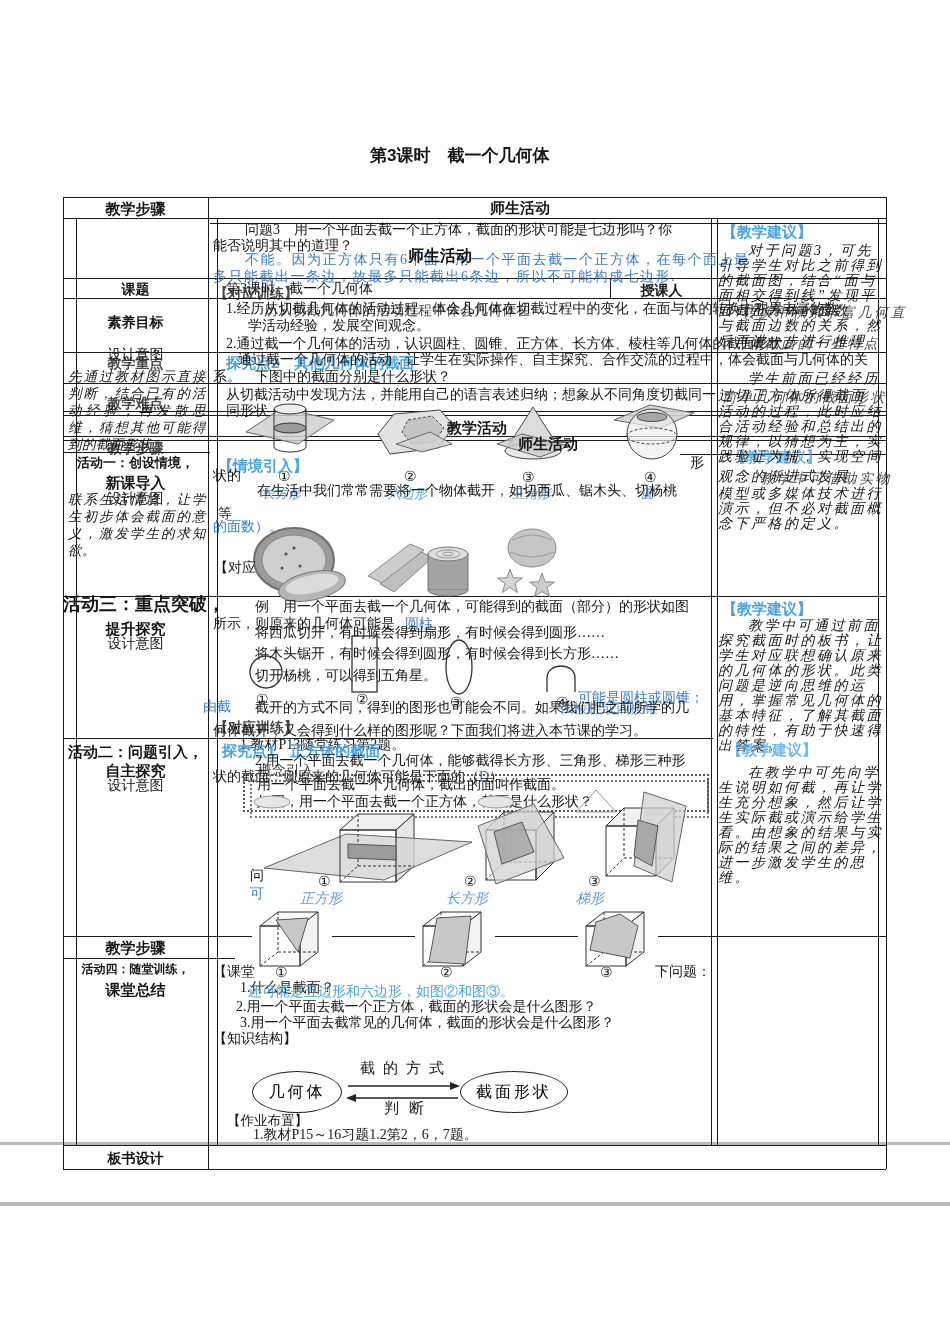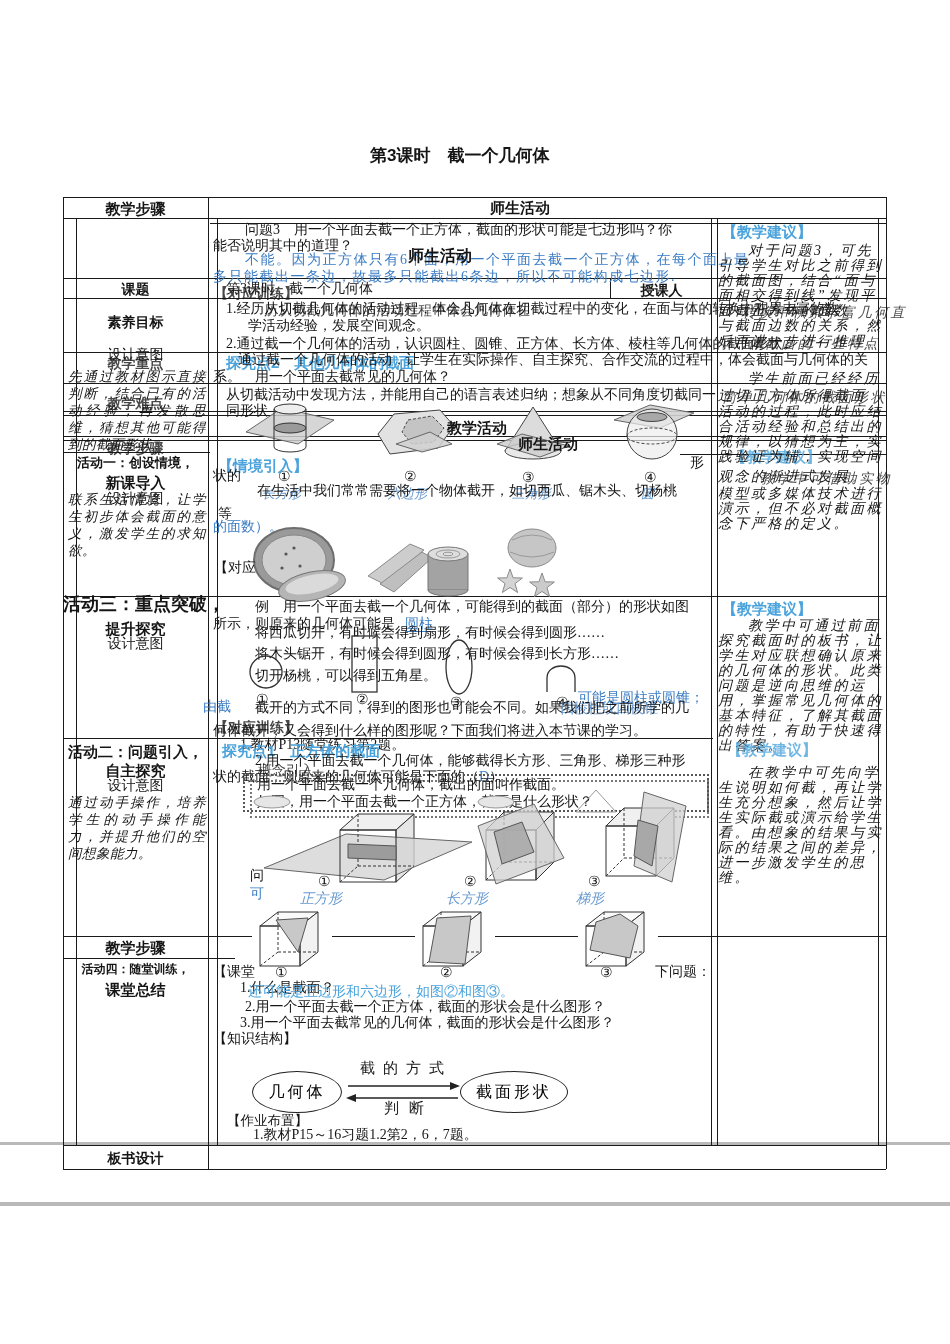--- a/index.html
+++ b/index.html
@@ -72,42 +72,41 @@
   <div class="t bold ctr" style="left:63px;top:455px;width:145px;font-size:13px">活动一：创设情境，</div>
   <div class="t bold ctr" style="left:63px;top:474px;width:145px;font-size:15px">新课导入</div>
   <div class="t ctr" style="left:63px;top:491px;width:145px">设计意图</div>
   <div class="t lp" style="left:68px;top:491px">联系生活情境，让学生初步体会截面的意义，激发学生的求知欲。</div>
   <div class="t bold ctr" style="left:63px;top:594px;width:145px;font-size:18px">活动三：重点突破，</div>
   <div class="t bold ctr" style="left:63px;top:620px;width:145px;font-size:15px">提升探究</div>
   <div class="t ctr" style="left:63px;top:636px;width:145px">设计意图</div>
   <div class="t bold ctr" style="left:63px;top:743px;width:145px;font-size:15px">活动二：问题引入，</div>
   <div class="t bold ctr" style="left:63px;top:762px;width:145px;font-size:15px">自主探究</div>
   <div class="t ctr" style="left:63px;top:778px;width:145px">设计意图</div>
-  <div class="t lp" style="left:68px;top:794px">通过动手操作，培养学生的动手操作能力，并提升他们的空间想象能力。</div>
   <div class="t bold ctr" style="left:63px;top:939px;width:145px;font-size:15px">教学步骤</div>
   <div class="t bold ctr" style="left:63px;top:962px;width:145px;font-size:12px">活动四：随堂训练，</div>
   <div class="t bold ctr" style="left:63px;top:981px;width:145px;font-size:15px">课堂总结</div>
   <div class="t bold ctr" style="left:63px;top:1150px;width:145px">板书设计</div>
 
   <div class="t bold ctr" style="left:210px;top:199px;width:620px;font-size:15px">师生活动</div>
   <div class="t" style="left:245px;top:222px">问题3　用一个平面去截一个正方体，截面的形状可能是七边形吗？你</div>
   <div class="t" style="left:213px;top:238px">能否说明其中的道理？</div>
   <div class="t blue" style="left:245px;top:252px;letter-spacing:1.5px">不能。因为正方体只有6个面，用一个平面去截一个正方体，在每个面上最</div>
   <div class="t bold" style="left:408px;top:246px;font-size:16px">师生活动</div>
   <div class="t blue" style="left:213px;top:269px;letter-spacing:1.5px">多只能截出一条边，故最多只能截出6条边，所以不可能构成七边形.</div>
   <div class="t bold ghost" style="left:214px;top:285px">【对应训练】</div>
   <div class="t" style="left:226px;top:281px">第3课时　截一个几何体</div>
   <div class="t bold ctr" style="left:612px;top:282px;width:99px">授课人</div>
   <div class="t ghost" style="left:264px;top:303px">历从切截几何体的活动过程中体会几何体在</div>
   <div class="t" style="left:226px;top:301px">1.经历从切截几何体的活动过程，体会几何体在切截过程中的变化，在面与体的转换中积累丰富的数</div>
   <div class="t" style="left:248px;top:318px">学活动经验，发展空间观念。</div>
   <div class="t" style="left:226px;top:336px">2.通过截一个几何体的活动，认识圆柱、圆锥、正方体、长方体、棱柱等几何体的截面形状。</div>
   <div class="t bhead" style="left:226px;top:354px;font-size:15px">探究点2　其他几何体的截面</div>
   <div class="t" style="left:238px;top:352px">通过截一个几何体的活动，让学生在实际操作、自主探究、合作交流的过程中，体会截面与几何体的关</div>
-  <div class="t" style="left:213px;top:369px">系。　用一个平面去截常见的几何体？</div>
+  <div class="t" style="left:213px;top:369px">系。　下图中的截面分别是什么形状？</div>
   <div class="t" style="left:226px;top:387px">从切截活动中发现方法，并能用自己的语言表述归纳；想象从不同角度切截同一</div>
   <div class="t" style="left:226px;top:403px">同形状</div>
 
   <svg style="left:244px;top:398px" width="92" height="62">
     <polygon points="2,34 38,10 90,22 54,46" fill="#cfcfcf" fill-opacity=".85" stroke="#666"></polygon>
     <ellipse cx="46" cy="11" rx="16" ry="5" fill="#eee" stroke="#333"></ellipse>
     <line x1="30" y1="11" x2="30" y2="49" stroke="#333"></line>
     <line x1="62" y1="11" x2="62" y2="49" stroke="#333"></line>
     <path d="M30,49 A16,5 0 0 0 62,49" stroke="#333" fill="none"></path>
     <ellipse cx="46" cy="30" rx="16" ry="5" fill="#9a9a9a" stroke="#333"></ellipse>
@@ -294,21 +293,21 @@
     <polygon points="12,44 18,16 42,8 60,20 52,52" fill="#c8c8c8" stroke="#555"></polygon>
   </svg>
   <div class="t" style="left:275px;top:965px">①</div>
   <div class="t" style="left:440px;top:965px">②</div>
   <div class="t" style="left:600px;top:965px">③</div>
 
   <div class="t" style="left:213px;top:964px">【课堂</div>
   <div class="t" style="left:655px;top:964px">下问题：</div>
   <div class="t" style="left:240px;top:980px">1.什么是截面？</div>
   <div class="t" style="left:248px;top:984px;color:#4aa3dc">还可能是五边形和六边形，如图②和图③。</div>
-  <div class="t" style="left:245px;top:999px">2.用一个平面去截一个正方体，截面的形状会是什么图形？</div>
+  <div class="t" style="left:236px;top:999px">2.用一个平面去截一个正方体，截面的形状会是什么图形？</div>
   <div class="t" style="left:240px;top:1015px">3.用一个平面去截常见的几何体，截面的形状会是什么图形？</div>
   <div class="t" style="left:213px;top:1031px">【知识结构】</div>
   <div class="t" style="left:360px;top:1059px;font-size:15px;letter-spacing:8px">截的方式</div>
   <div class="oval" style="left:252px;top:1071px;width:88px;height:40px">几何体</div>
   <svg style="left:344px;top:1079px" width="118" height="26">
     <line x1="4" y1="7" x2="108" y2="7" stroke="#222" stroke-width="1.5"></line>
     <polygon points="106,3 116,7 106,11" fill="#222"></polygon>
     <line x1="12" y1="19" x2="114" y2="19" stroke="#222" stroke-width="1.5"></line>
     <polygon points="12,15 2,19 12,23" fill="#222"></polygon>
   </svg>

